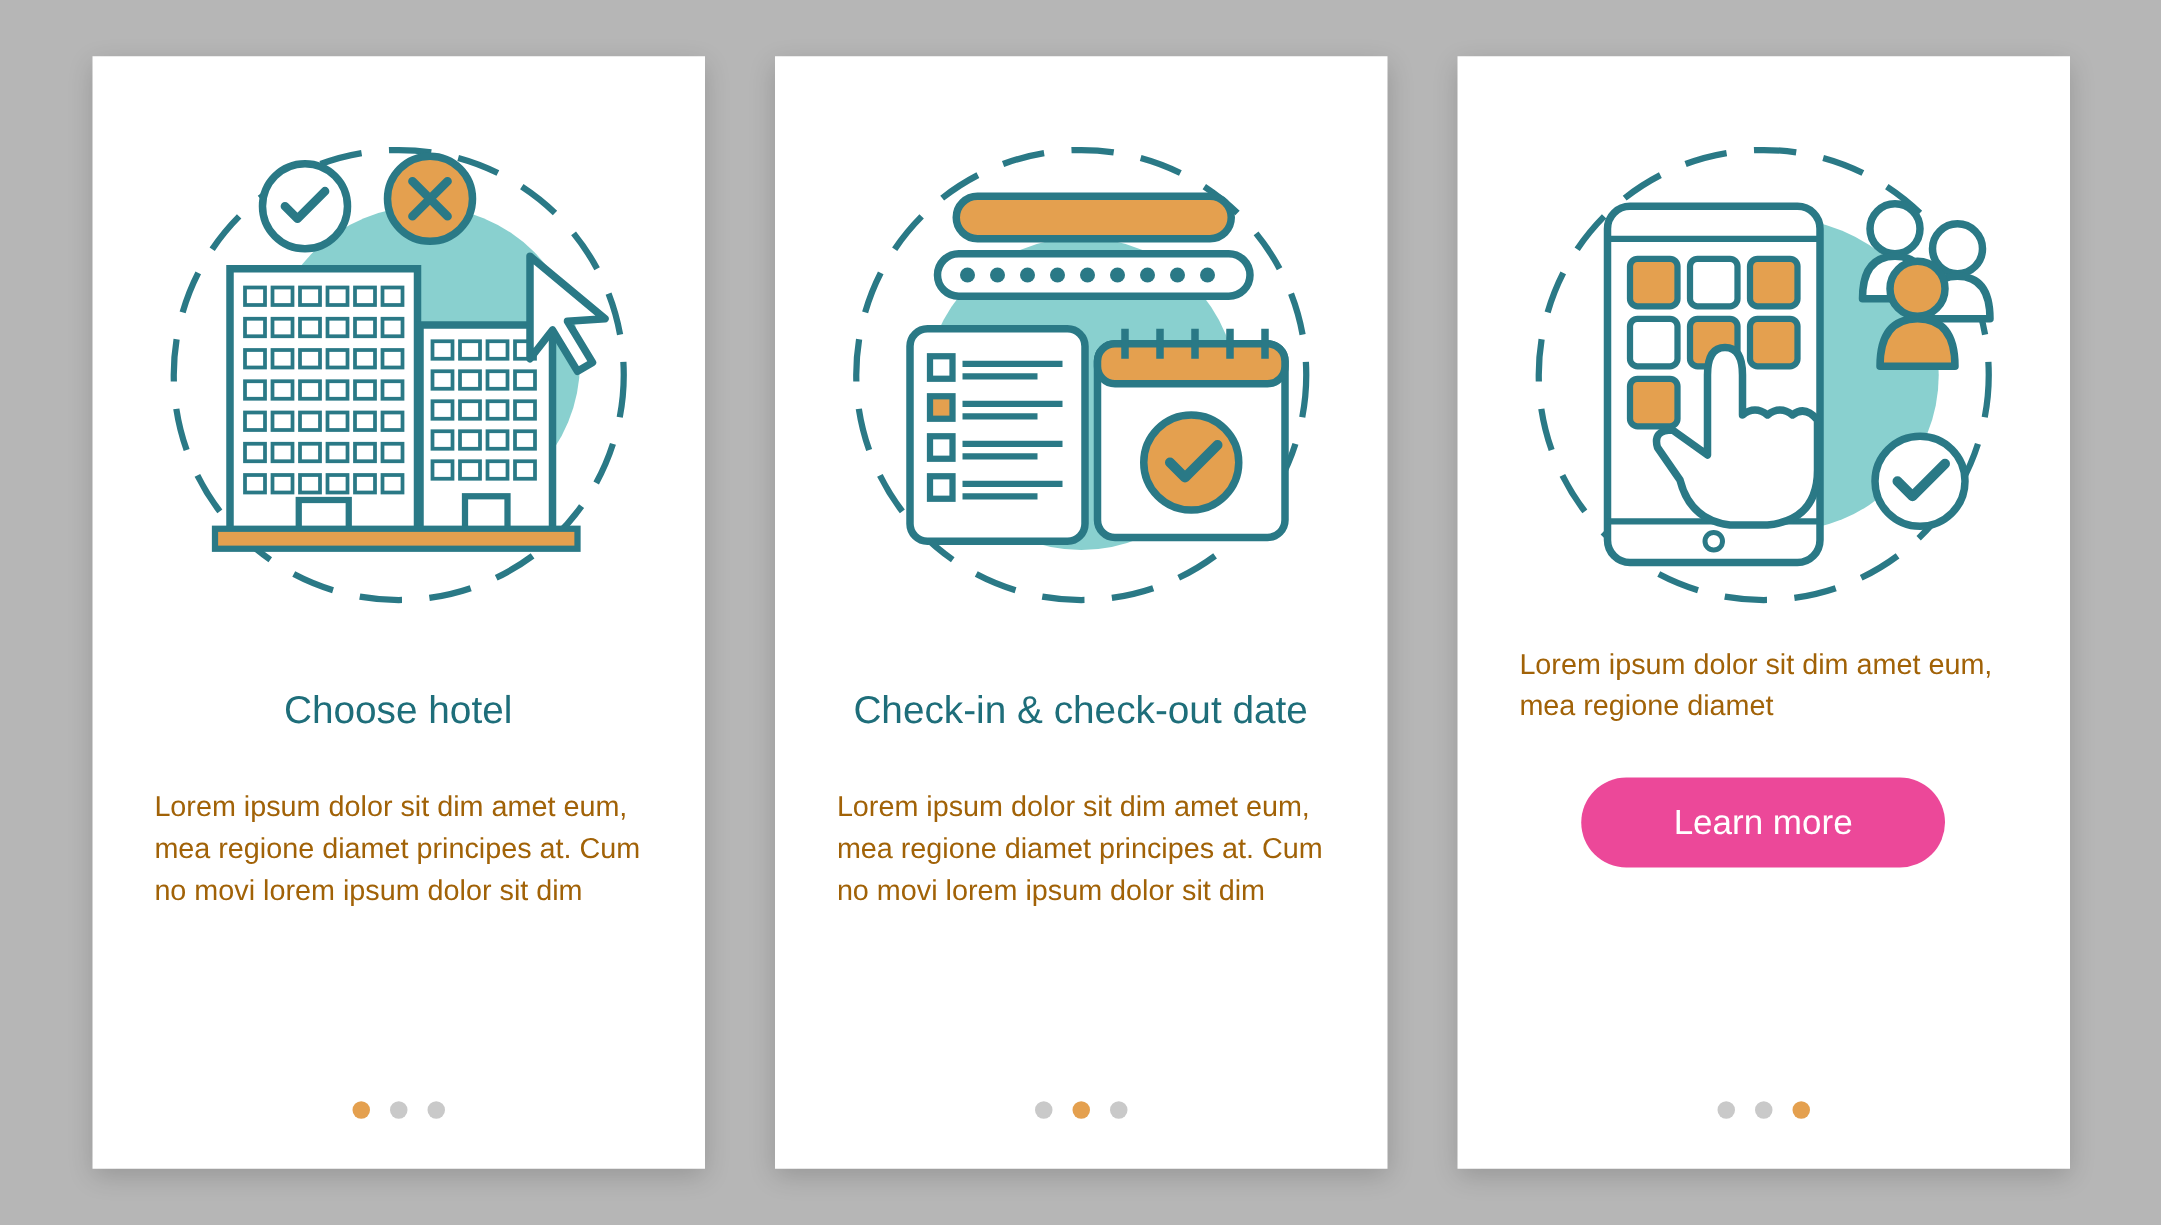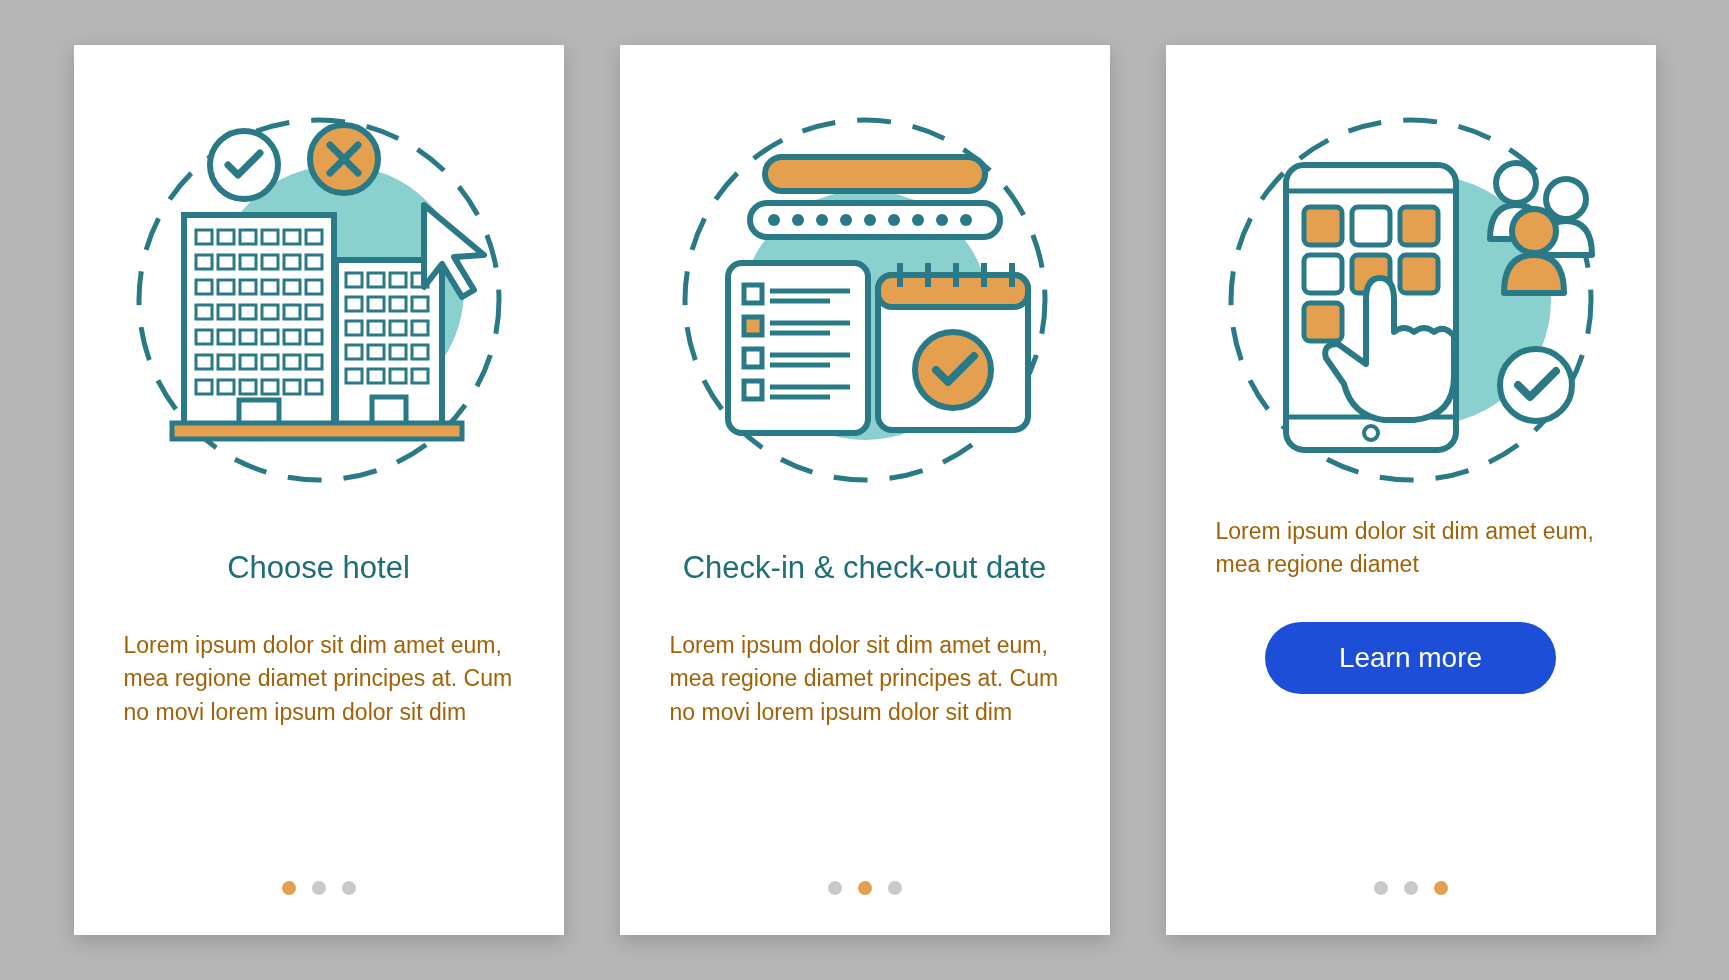--- a/index.html
+++ b/index.html
@@ -41,21 +41,21 @@
     align-items: center;
   }
   .desc {
     color: #a16207;
     font-size: 23px;
     line-height: 1.45;
     text-align: left;
     max-width: 390px;
   }
   .cta {
-    background: #1d4ed8;
+    background: #ec4899;
     color: #ffffff;
     border: none;
     border-radius: 40px;
     font-size: 28px;
     padding: 20px 74px;
     margin-top: 40px;
     cursor: pointer;
   }
   .dots {
     margin-top: auto;

